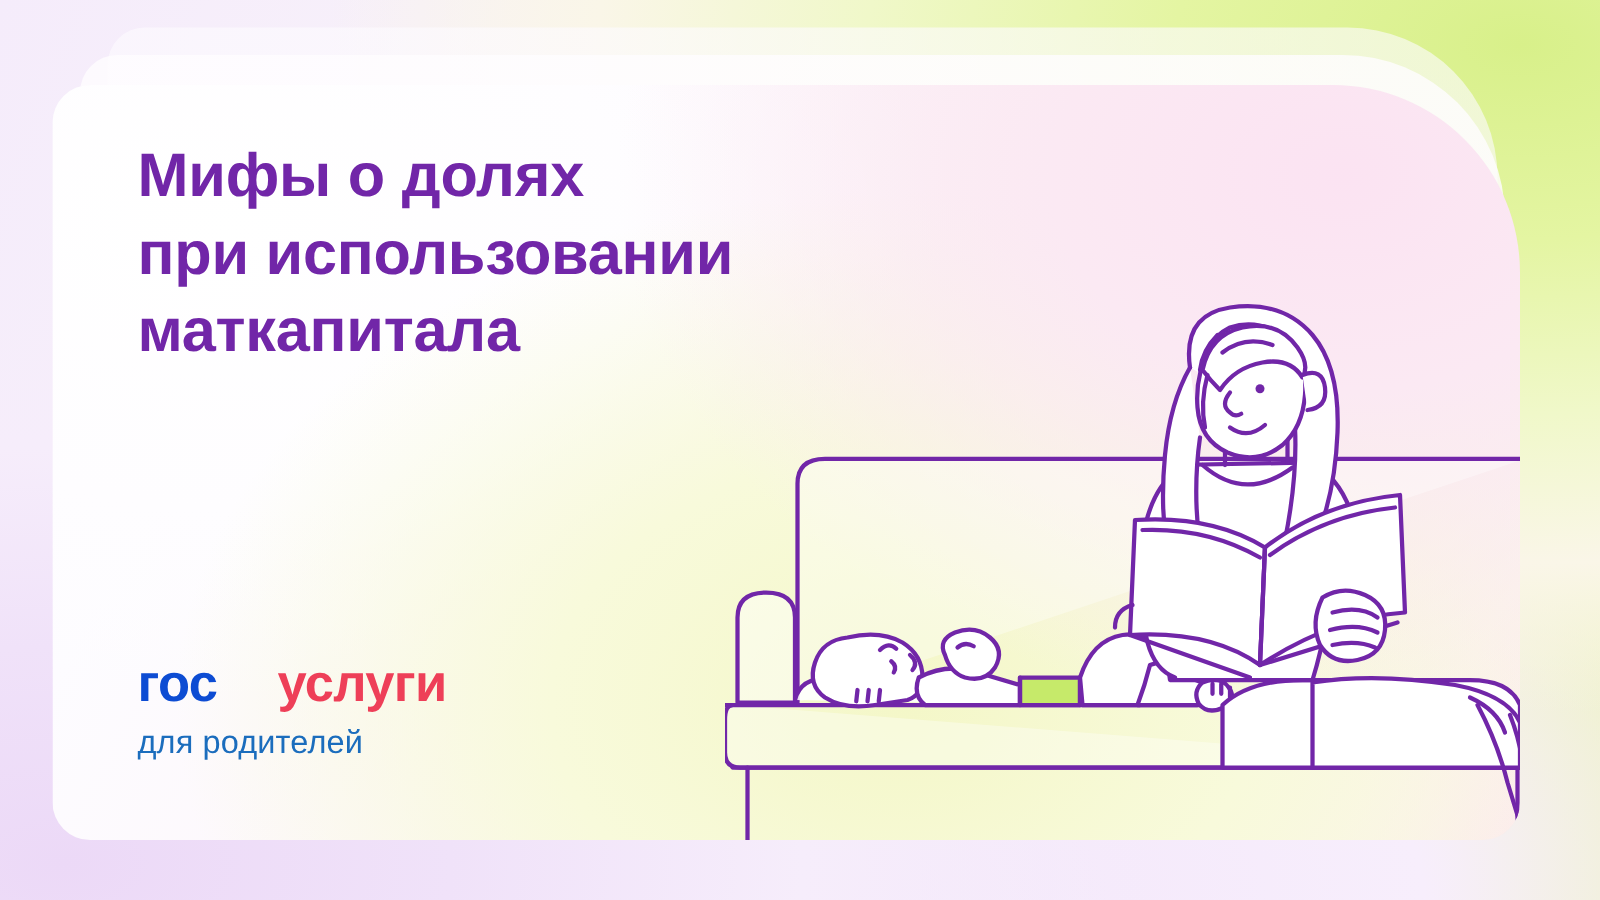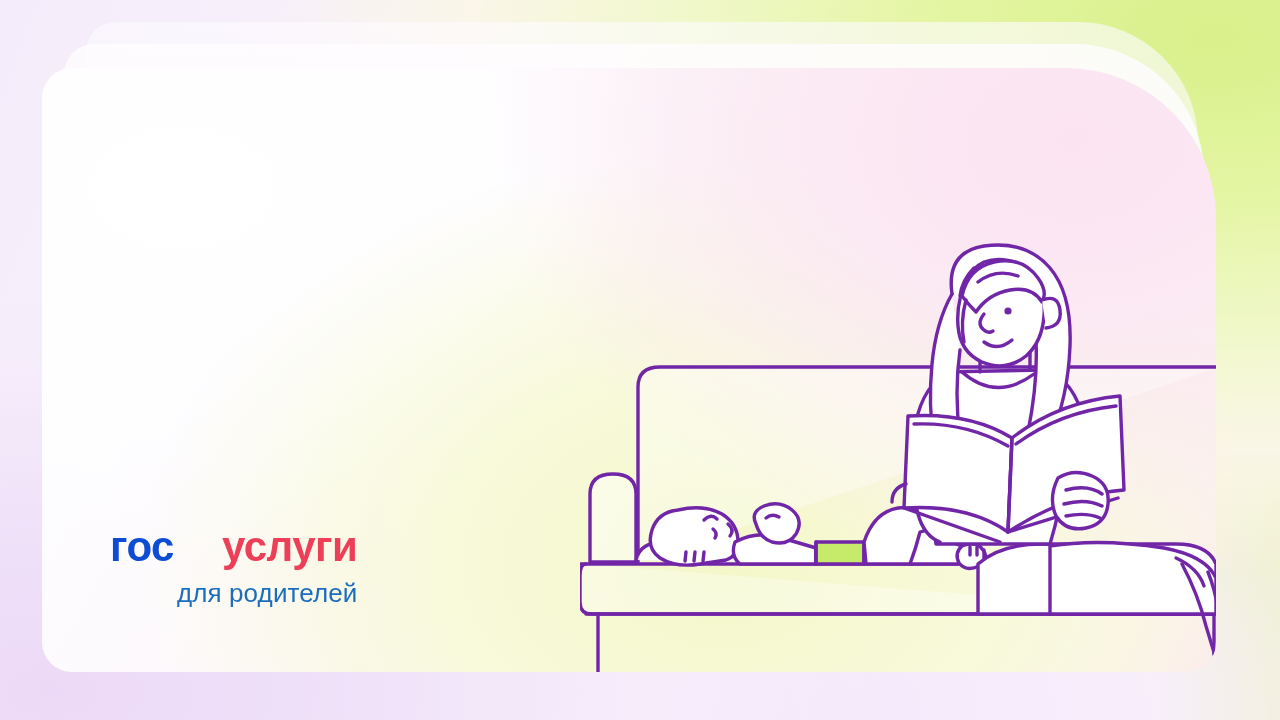--- a/index.html
+++ b/index.html
@@ -78,21 +78,20 @@
   }
   #logo-gos{ color:#0d4cd3; }
   #logo-uslugi{ color:#ee3f58;margin-left:48px; }
   #logo-sub{
     margin-top:12px;
     font-size:26px;
     font-weight:400;
     color:#1b6dbd;
     letter-spacing:0.1px;
     line-height:1;
-    text-align:right;
   }
 
   
   #illustration{
     position:absolute;
     right:-4px; bottom:0;
     width:640px; height:430px;
     pointer-events:none;
   }
   #illustration svg{ display:block; width:100%; height:100%; }
@@ -100,20 +99,23 @@
 </head>
 <body>
 
 <div id="backdrop"></div>
 
 <div class="cardlayer" id="card-layer-3"></div>
 <div class="cardlayer" id="card-layer-2"></div>
 
 <div id="card">
 
+  <h1 id="title">Мифы о долях
+при использовании
+маткапитала</h1>
 
   <div id="logo">
     <div id="logo-wordmark">
       <span id="logo-gos">гос</span><span id="logo-uslugi">услуги</span>
     </div>
     <div id="logo-sub">для родителей</div>
   </div>
 
   <div id="illustration">
     <svg viewBox="0 0 640 430" xmlns="http://www.w3.org/2000/svg" fill="none" stroke="#7126a8" stroke-width="3.4" stroke-linecap="round" stroke-linejoin="round">

